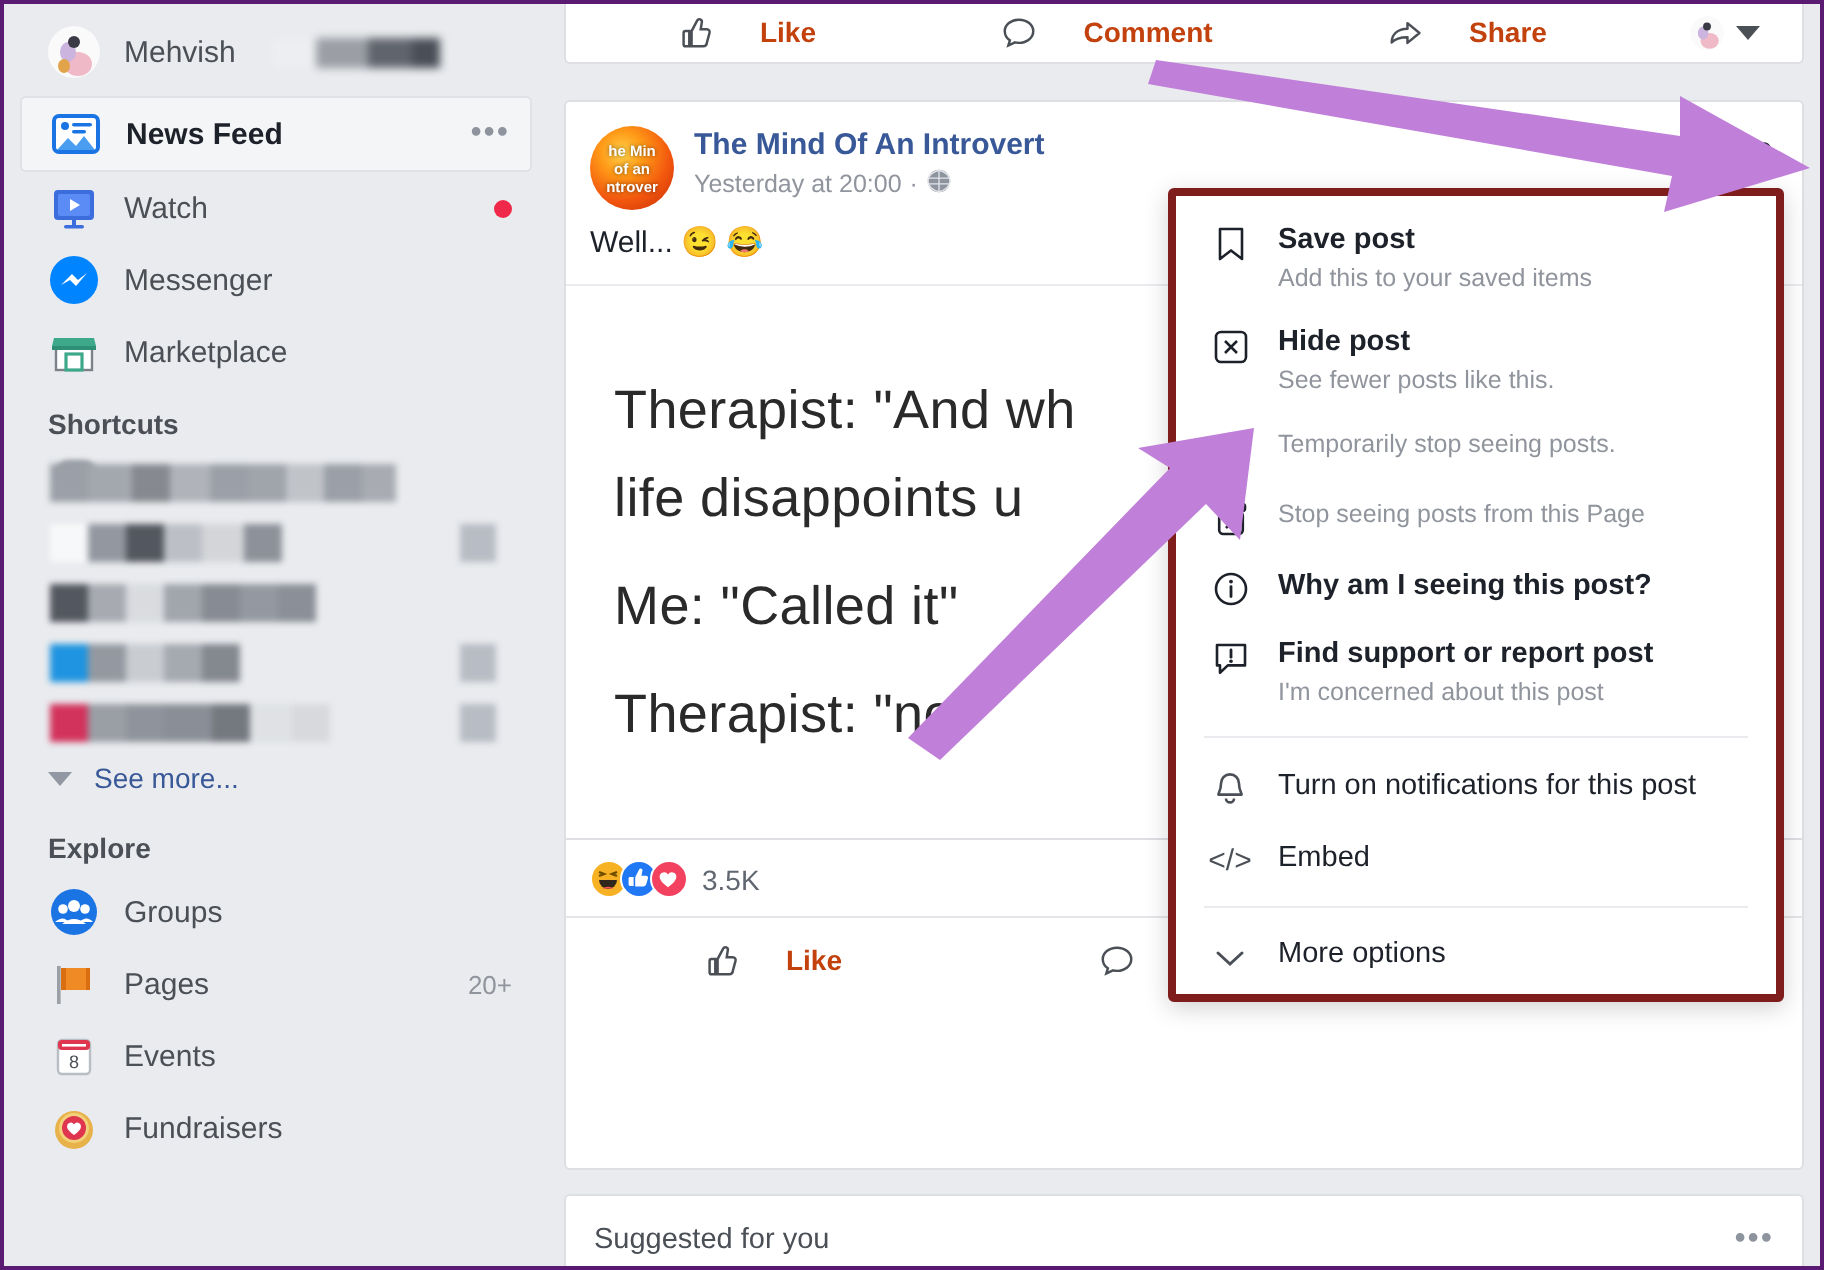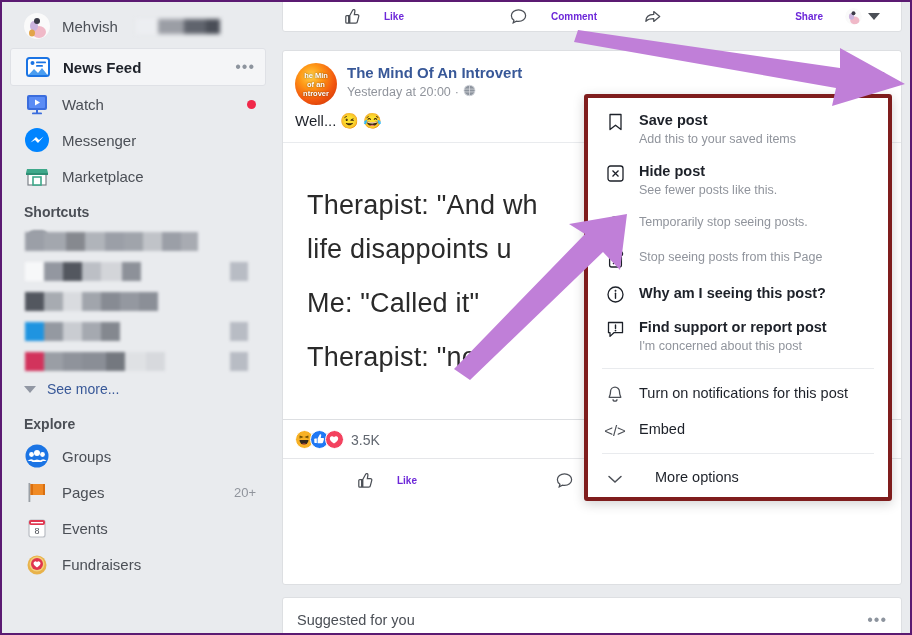--- a/index.html
+++ b/index.html
@@ -82,21 +82,21 @@
     background: #fff;
     border: 1px solid #dddfe2;
     border-radius: 3px;
     margin: 0 8px 8px 8px;
     position: relative;
   }
 
   .actionbar { display: flex; align-items: center; height: 100%; }
   .act {
     display: flex; align-items: center; gap: 23px;
-    font-size: 10px; font-weight: bold; color: #6d28d9;
+    font-size: 14px; font-weight: bold; color: #c2410c;
     justify-content: center;
   }
   .act svg { display: block; }
 
   
   #topcard {
     position: absolute; left: 8px; top: -32px; right: 8px; height: 62px;
     background: #fff; border: 1px solid #dddfe2; border-radius: 3px;
   }
   #topcard .actionbar { padding: 30px 0 0 0; height: 60px; }
@@ -398,21 +398,21 @@
           <span>Like</span>
         </div>
         <div class="act" style="flex:1;">
           <span>
             <svg width="19" height="19" viewBox="0 0 20 20">
                 <path d="M10 3c4.2 0 7.5 2.7 7.5 6.1 0 3.4-3.3 6.1-7.5 6.1a9 9 0 0 1-2.1-.25L4.4 16.6l.8-2.7A5.9 5.9 0 0 1 2.5 9.1C2.5 5.7 5.8 3 10 3z" fill="none" stroke="#4b4f56" stroke-width="1.3"></path>
               </svg>
           </span>
           <span>Comment</span>
         </div>
-        <div class="act" style="flex:1;justify-content:space-between;">
+        <div class="act" style="flex:1;">
           <span>
             <svg width="19" height="19" viewBox="0 0 20 20">
                 <path d="M3 15c0-5 3.8-7 8.3-7.2V4.8L17.6 10l-6.3 5.2v-3C7.3 12.2 4.8 13 3 15z" fill="none" stroke="#4b4f56" stroke-width="1.3" stroke-linejoin="round"></path>
               </svg>
           </span>
           <span>Share</span>
         </div>
         <div style="width:78px;display:flex;align-items:center;justify-content:center;gap:6px;">
           <span style="width:17px;height:17px;border-radius:50%;overflow:hidden;display:block;">
             <svg width="17" height="17" viewBox="0 0 26 26">
@@ -617,21 +617,21 @@
 
     <div class="mdiv"></div>
 
     <div class="mi plain">
       <span class="mi-ico">
         <svg width="18" height="12" viewBox="0 0 18 12">
             <path d="M3 3.5 L9 9 L15 3.5" fill="none" stroke="#4b4f56" stroke-width="1.5" stroke-linecap="round"></path>
           </svg>
       </span>
       <span class="mi-body">
-        <span class="mi-title" style="display:block;font-weight:normal;margin-left:16px;">More options</span>
+        <span class="mi-title" style="display:block;font-weight:normal;">More options</span>
       </span>
     </div>
   </div>
 
   <svg id="arrows" viewBox="0 0 912 635">
     <g>
       <path d="M576 28 L838 66 L838 46 L903 82 L830 104 L834 86 L572 40 Z" fill="#c07fd8"></path>
     </g>
     <g>
       <path d="M452 367 L583 232 L567 222 L625 212 L618 268 L601 250 L468 378 Z" fill="#c07fd8"></path>

